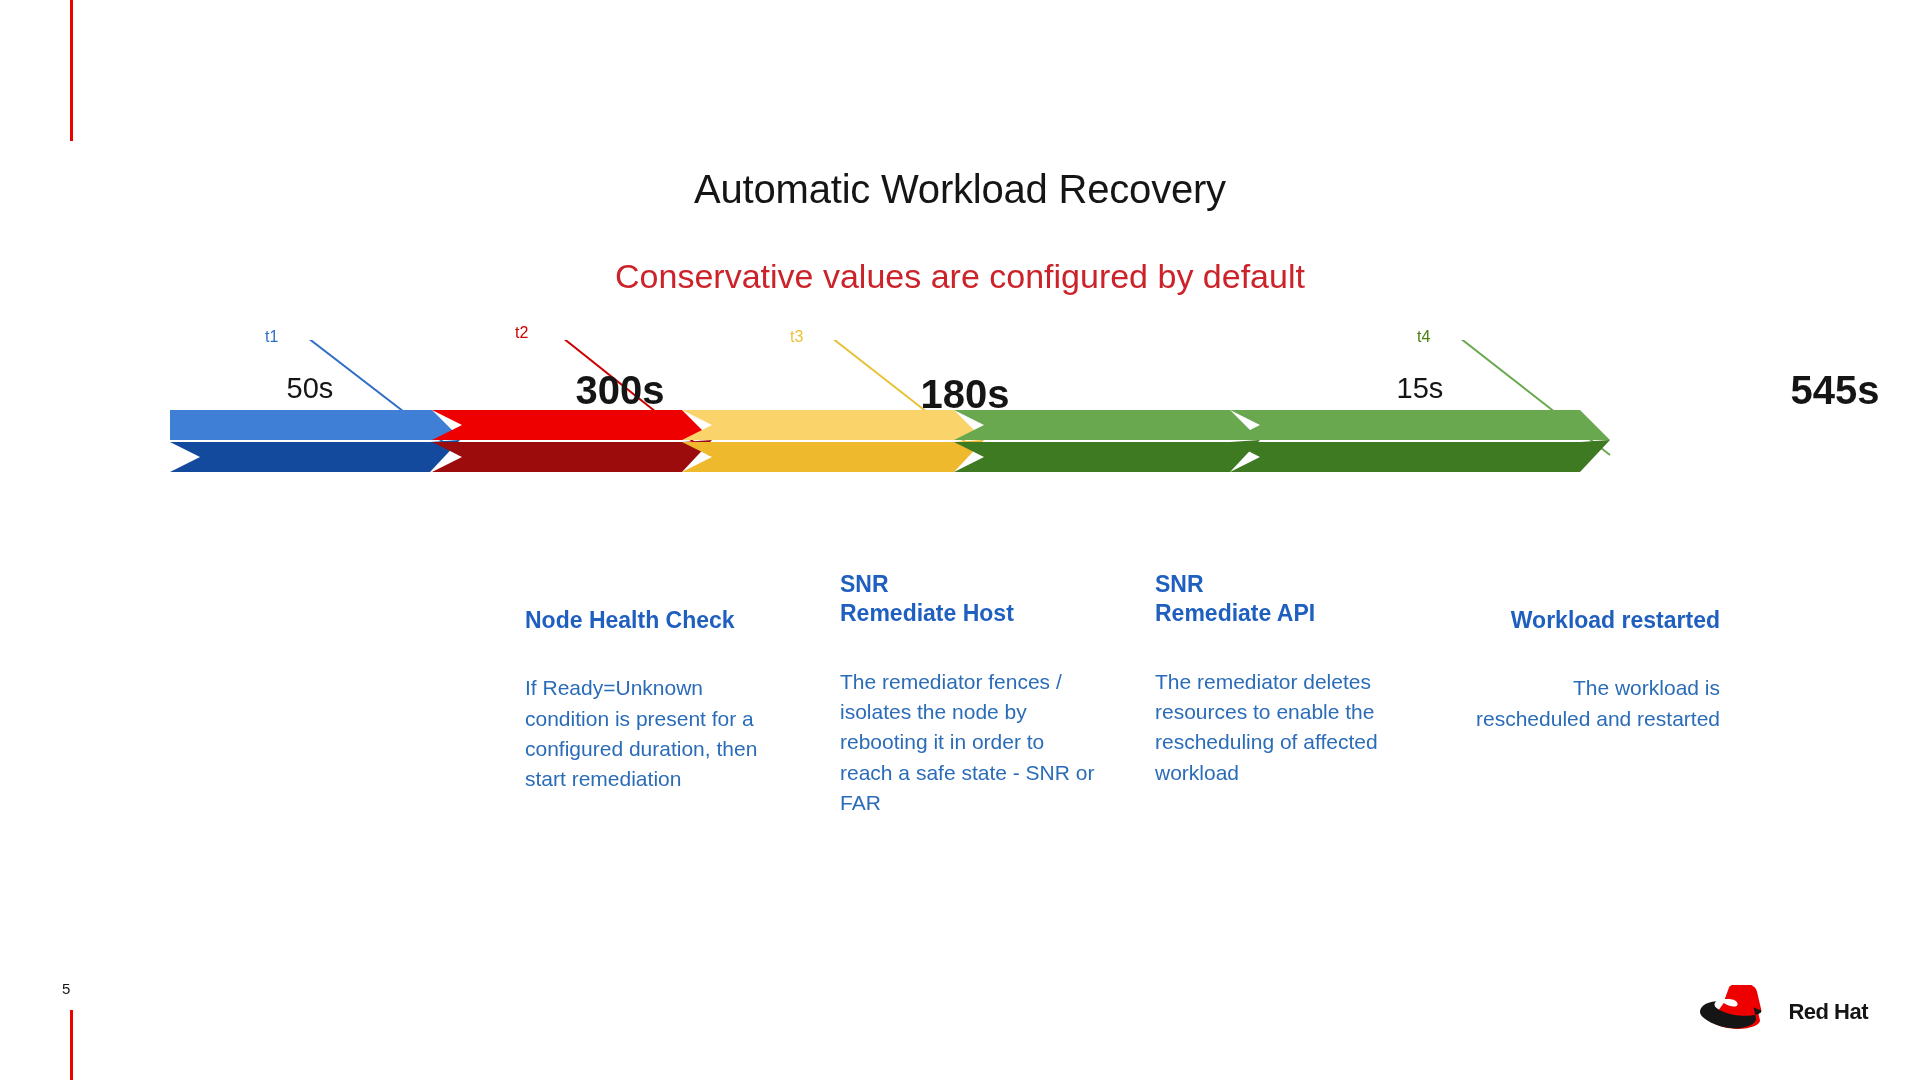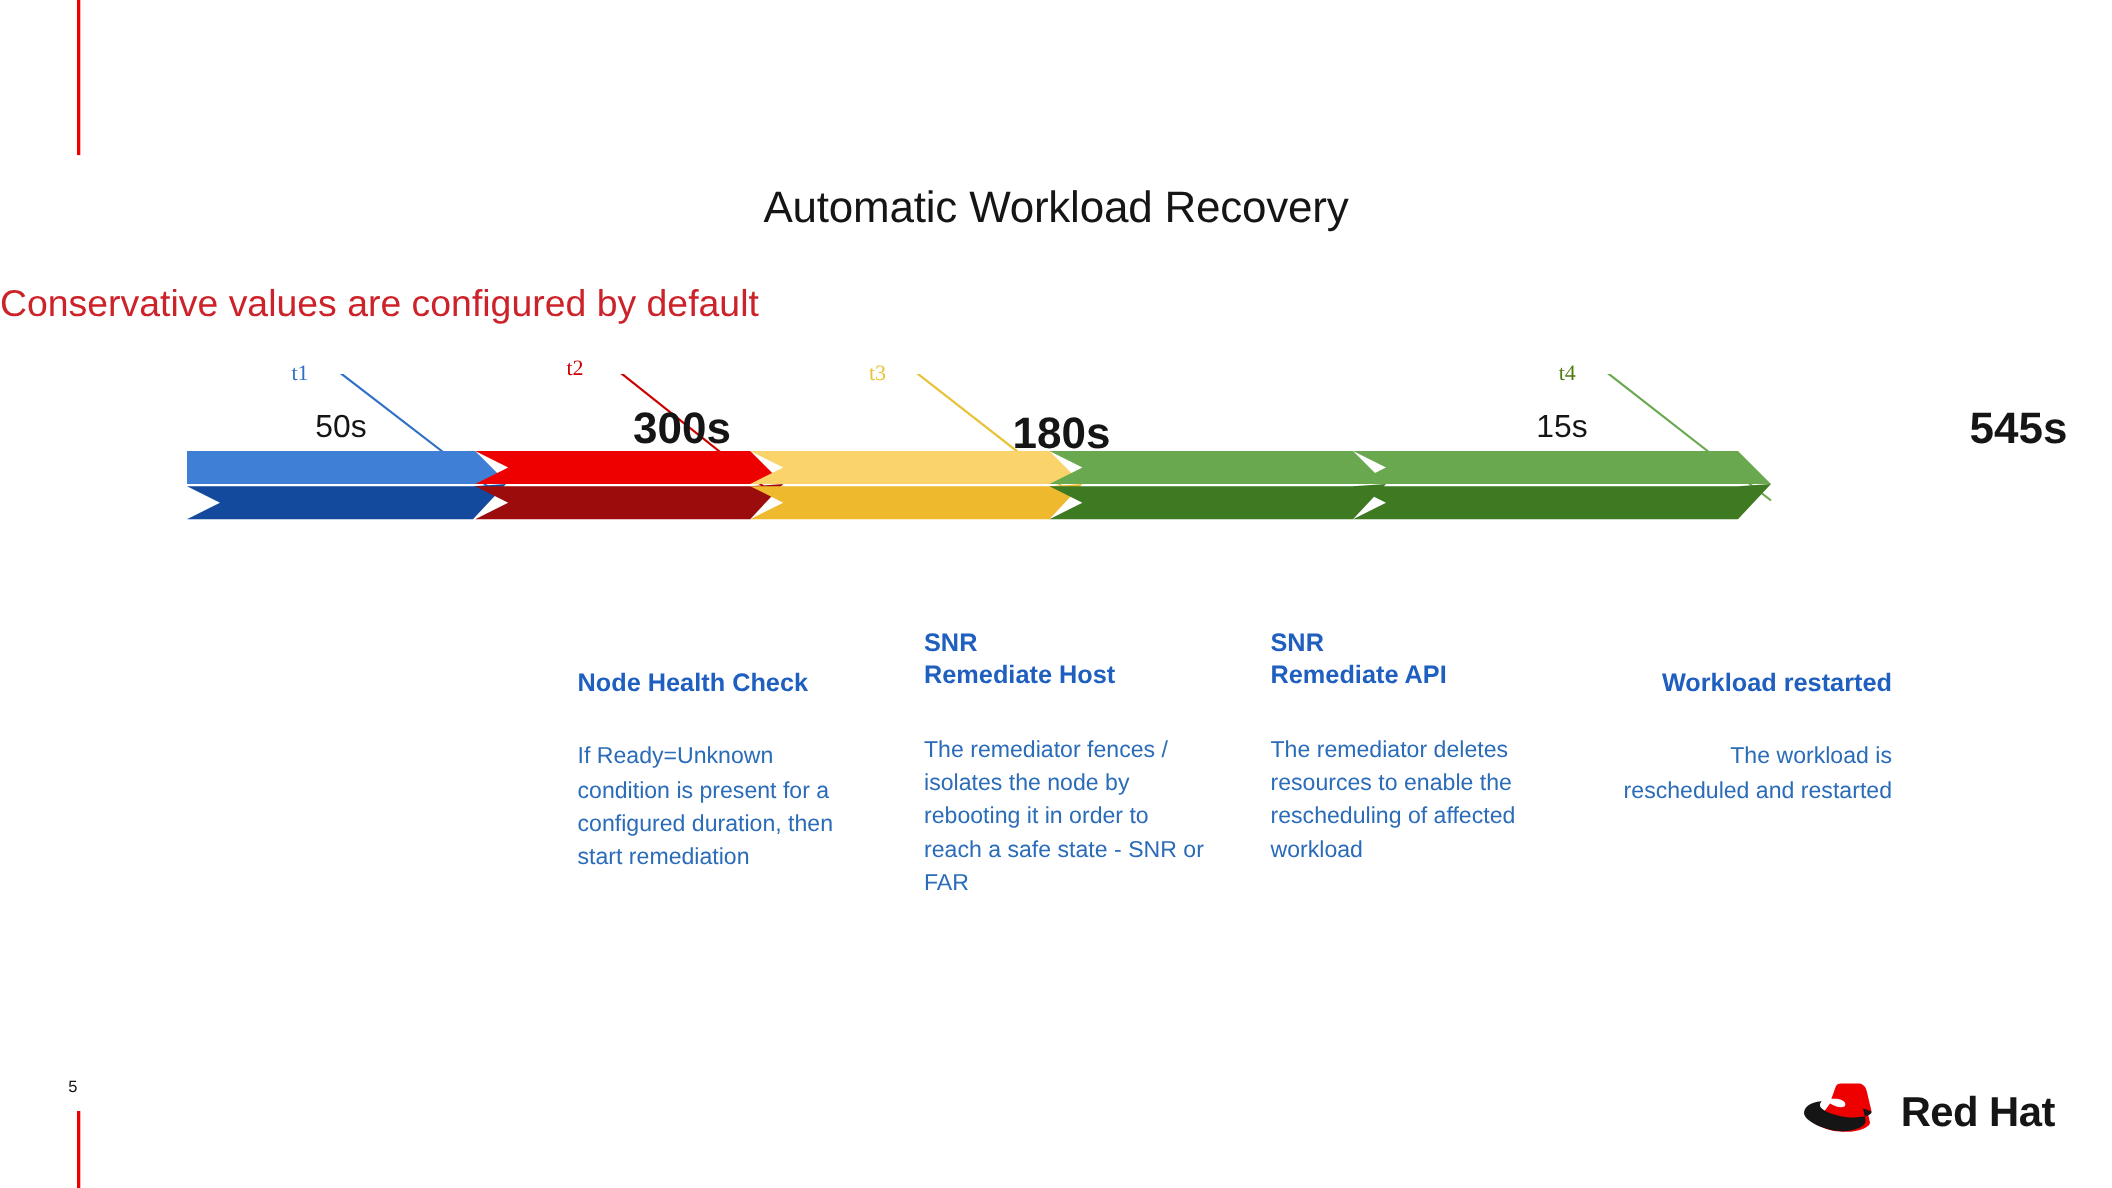--- a/index.html
+++ b/index.html
@@ -29,37 +29,36 @@
 
   
   .title {
     position: absolute; left: 0; top: 168px; width: 1920px;
     text-align: center;
     font-size: 40px; font-weight: 400; color: #151515;
     letter-spacing: -0.2px; line-height: 1.05;
   }
   .subtitle {
     position: absolute; left: 0; top: 258px; width: 1920px;
-    text-align: left;
+    text-align: center;
     font-size: 34px; font-weight: 400; color: #cc2229;
     line-height: 1.1;
   }
 
   
   #timeline {
     position: absolute; left: 170px; top: 340px;
     width: 1610px; height: 230px;
   }
   #timeline svg { position: absolute; left: 0; top: 0; }
 
   .tick-label {
     position: absolute;
-    font-size: 20px; font-weight: 400;
+    font-size: 16px; font-weight: 400;
     white-space: nowrap;
-    font-family: Liberation Serif, serif;
   }
 
   .dur-label {
     position: absolute;
     color: #151515;
     white-space: nowrap;
     transform: translateX(-50%);
   }
   .dur-normal { font-size: 29px; font-weight: 400; }
   .dur-bold   { font-size: 40px; font-weight: 700; }
@@ -87,21 +86,21 @@
   }
   .page-num {
     position: absolute; left: 62px; top: 980px;
     font-size: 15px; color: #151515;
   }
   .logo {
     position: absolute; right: 52px; top: 985px;
     display: flex; align-items: center; gap: 10px;
   }
   .logo-text {
-    font-size: 38px; font-weight: 700; color: #151515;
+    font-size: 22px; font-weight: 700; color: #151515;
     letter-spacing: -0.5px;
   }
 </style>
 </head>
 <body>
 
 <div id="slide">
 
   <div class="accent-top"></div>
   <div class="accent-bottom"></div>

